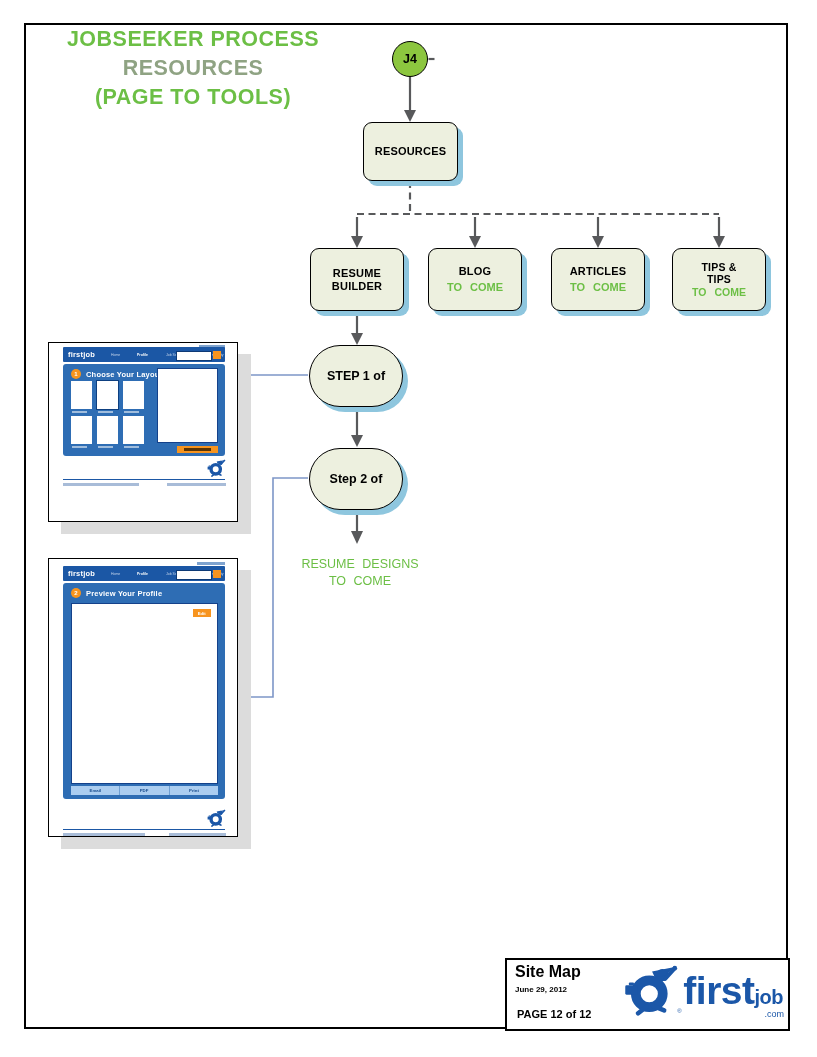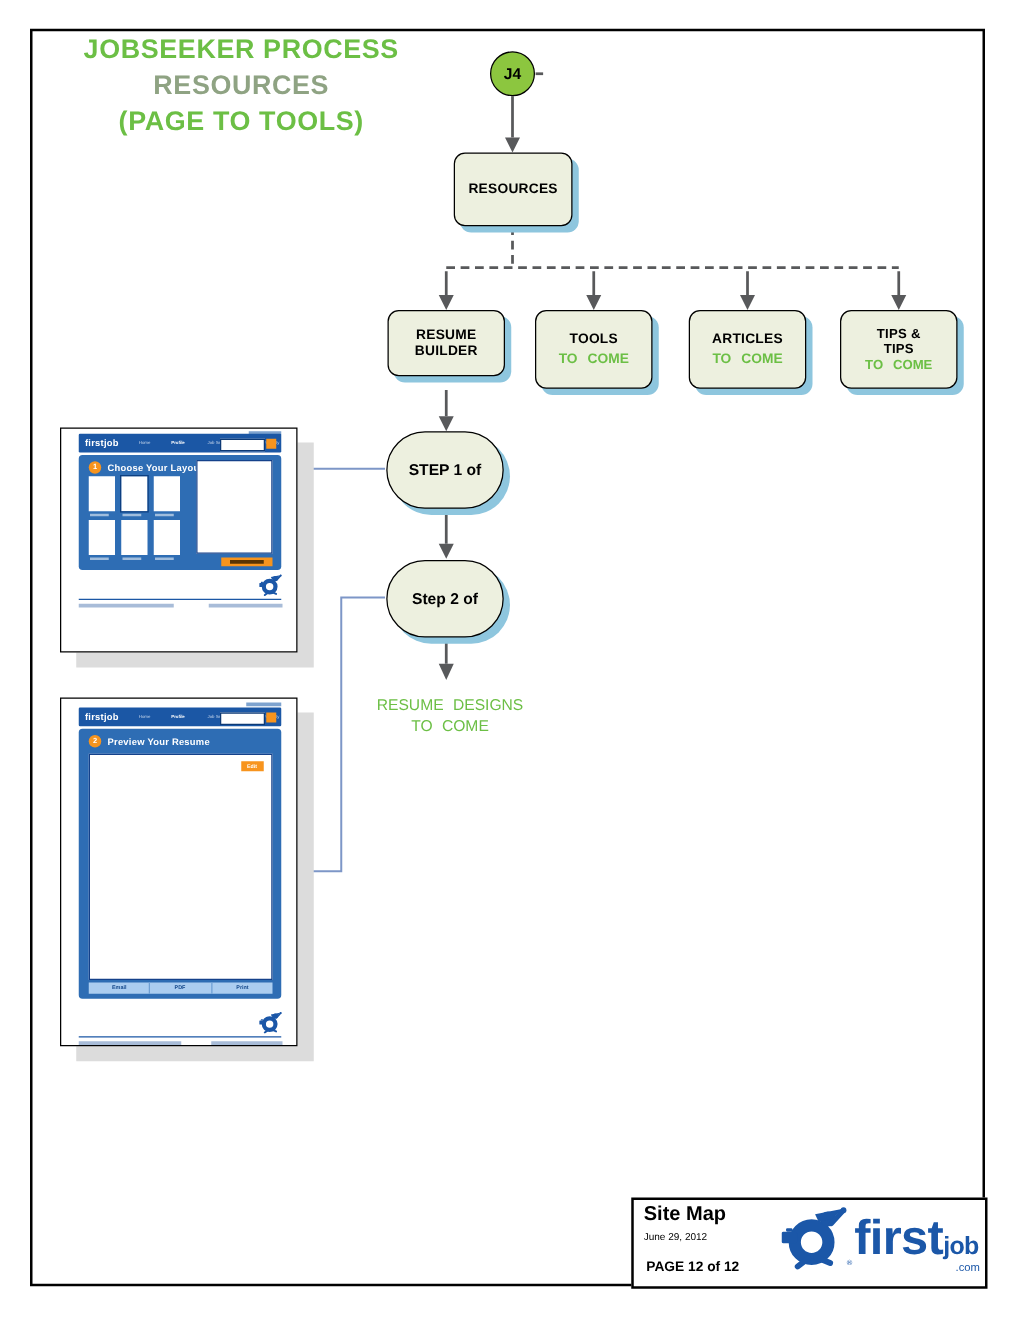--- a/index.html
+++ b/index.html
@@ -58,21 +58,21 @@
             display:flex;align-items:center;justify-content:center;}
   .edit-btn span{font-size:7px;transform:scale(.6);color:#fff;font-weight:bold;}
   .action-bar{position:absolute;background:#abcdf0;display:flex;}
   .action-bar .cell{flex:1;display:flex;align-items:center;justify-content:center;border-left:1px solid #6f9fd3;}
   .action-bar .cell:first-child{border-left:none;}
   .action-bar .cell span{font-size:7px;transform:scale(.62);color:#164a8c;font-weight:bold;white-space:nowrap;}
 
   
   .title-block{left:505px;top:958px;width:285px;height:73px;background:#fff;border:2px solid #000;box-sizing:border-box;}
   .tb-title{position:absolute;left:8px;top:3px;font-size:16px;font-weight:bold;color:#000;}
-  .tb-date{position:absolute;left:8px;top:25px;font-size:8px;color:#000;}
+  .tb-date{position:absolute;left:8px;top:25px;font-size:8px;color:#000;font-weight:bold;}
   .tb-page{position:absolute;left:10px;top:48px;font-size:11px;font-weight:bold;color:#000;}
   .brand{position:absolute;right:5px;top:4px;display:flex;align-items:center;}
   .brand-word{position:relative;color:#1b57a8;line-height:1;margin-left:2px;}
   .brand-first{font-weight:800;font-size:39px;letter-spacing:-.5px;}
   .brand-job{font-weight:700;font-size:20px;letter-spacing:-.5px;}
   .brand-tld{position:absolute;right:-1px;bottom:-9px;font-size:9px;color:#1b57a8;}
   .brand-reg{position:absolute;left:52px;bottom:2px;font-size:6px;color:#1b57a8;}
 </style>
 </head>
 <body>
@@ -135,27 +135,27 @@
   </div>
 
   <div class="abs circle-node">
     <span>J4</span>
   </div>
 
   <div class="abs fbox" style="left:363px;top:122px;width:95px;height:59px;">
     <div class="lbl">RESOURCES</div>
   </div>
 
-  <div class="abs fbox" style="left:310px;top:248px;width:94px;height:53px;">
+  <div class="abs fbox" style="left:310px;top:248px;width:94px;height:63px;">
     <div class="lbl">RESUME</div>
     <div class="lbl">BUILDER</div>
   </div>
 
   <div class="abs fbox" style="left:428px;top:248px;width:94px;height:63px;">
-    <div class="lbl">TOOLS</div>
+    <div class="lbl">BLOG</div>
     <div class="tocome">TO COME</div>
   </div>
 
   <div class="abs fbox" style="left:551px;top:248px;width:94px;height:63px;">
     <div class="lbl">ARTICLES</div>
     <div class="tocome">TO COME</div>
   </div>
 
   <div class="abs fbox" style="left:672px;top:248px;width:94px;height:63px;">
     <div class="lbl3">TIPS &amp;</div>
@@ -225,21 +225,21 @@
         <span>Home</span>
         <span class="on">Profile</span>
         <span>Job Search</span>
         <span>Community</span>
       </div>
       <div class="mini-search"></div>
       <div class="mini-searchbtn"></div>
     </div>
     <div class="mini-panel" style="top:24px;height:216px;">
       <div class="mini-badge">2</div>
-      <div class="mini-heading">Preview Your Resume</div>
+      <div class="mini-heading">Preview Your Profile</div>
       <div class="resume-area" style="left:8px;top:20px;width:147px;height:181px;">
         <div class="edit-btn">
           <span>Edit</span>
         </div>
       </div>
       <div class="action-bar" style="left:8px;top:203px;width:147px;height:9px;">
         <div class="cell">
           <span>Email</span>
         </div>
         <div class="cell">

